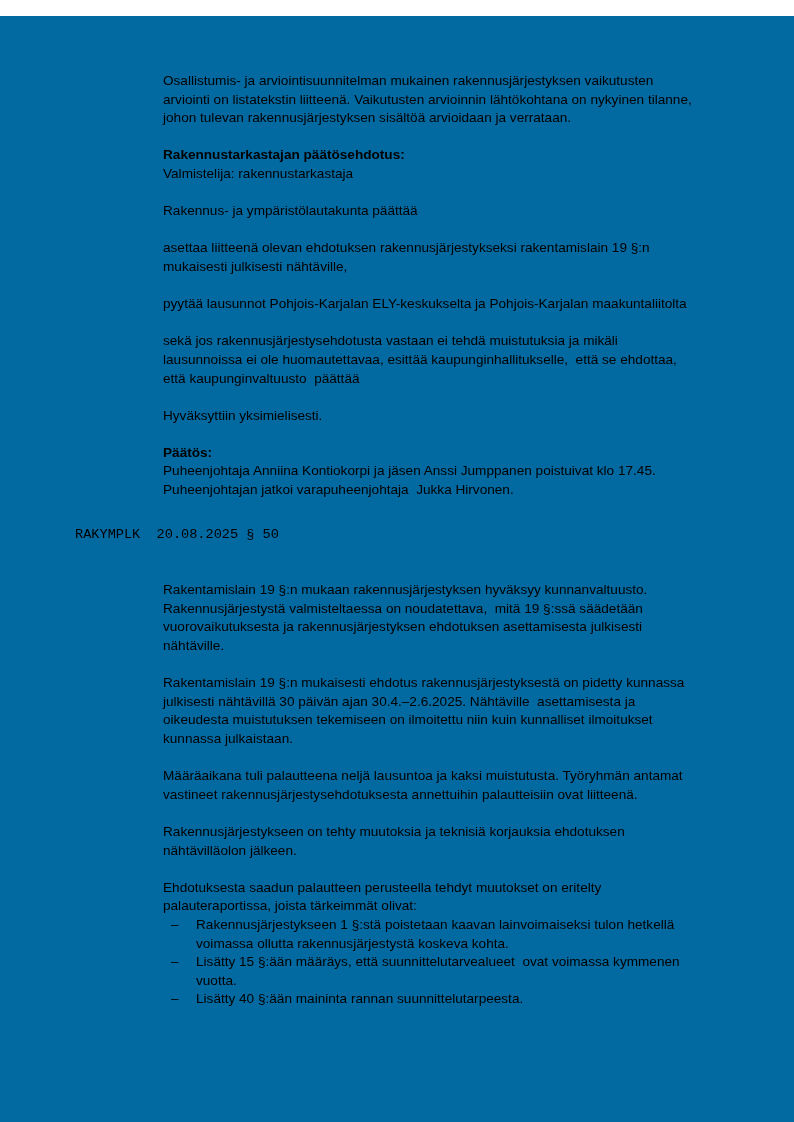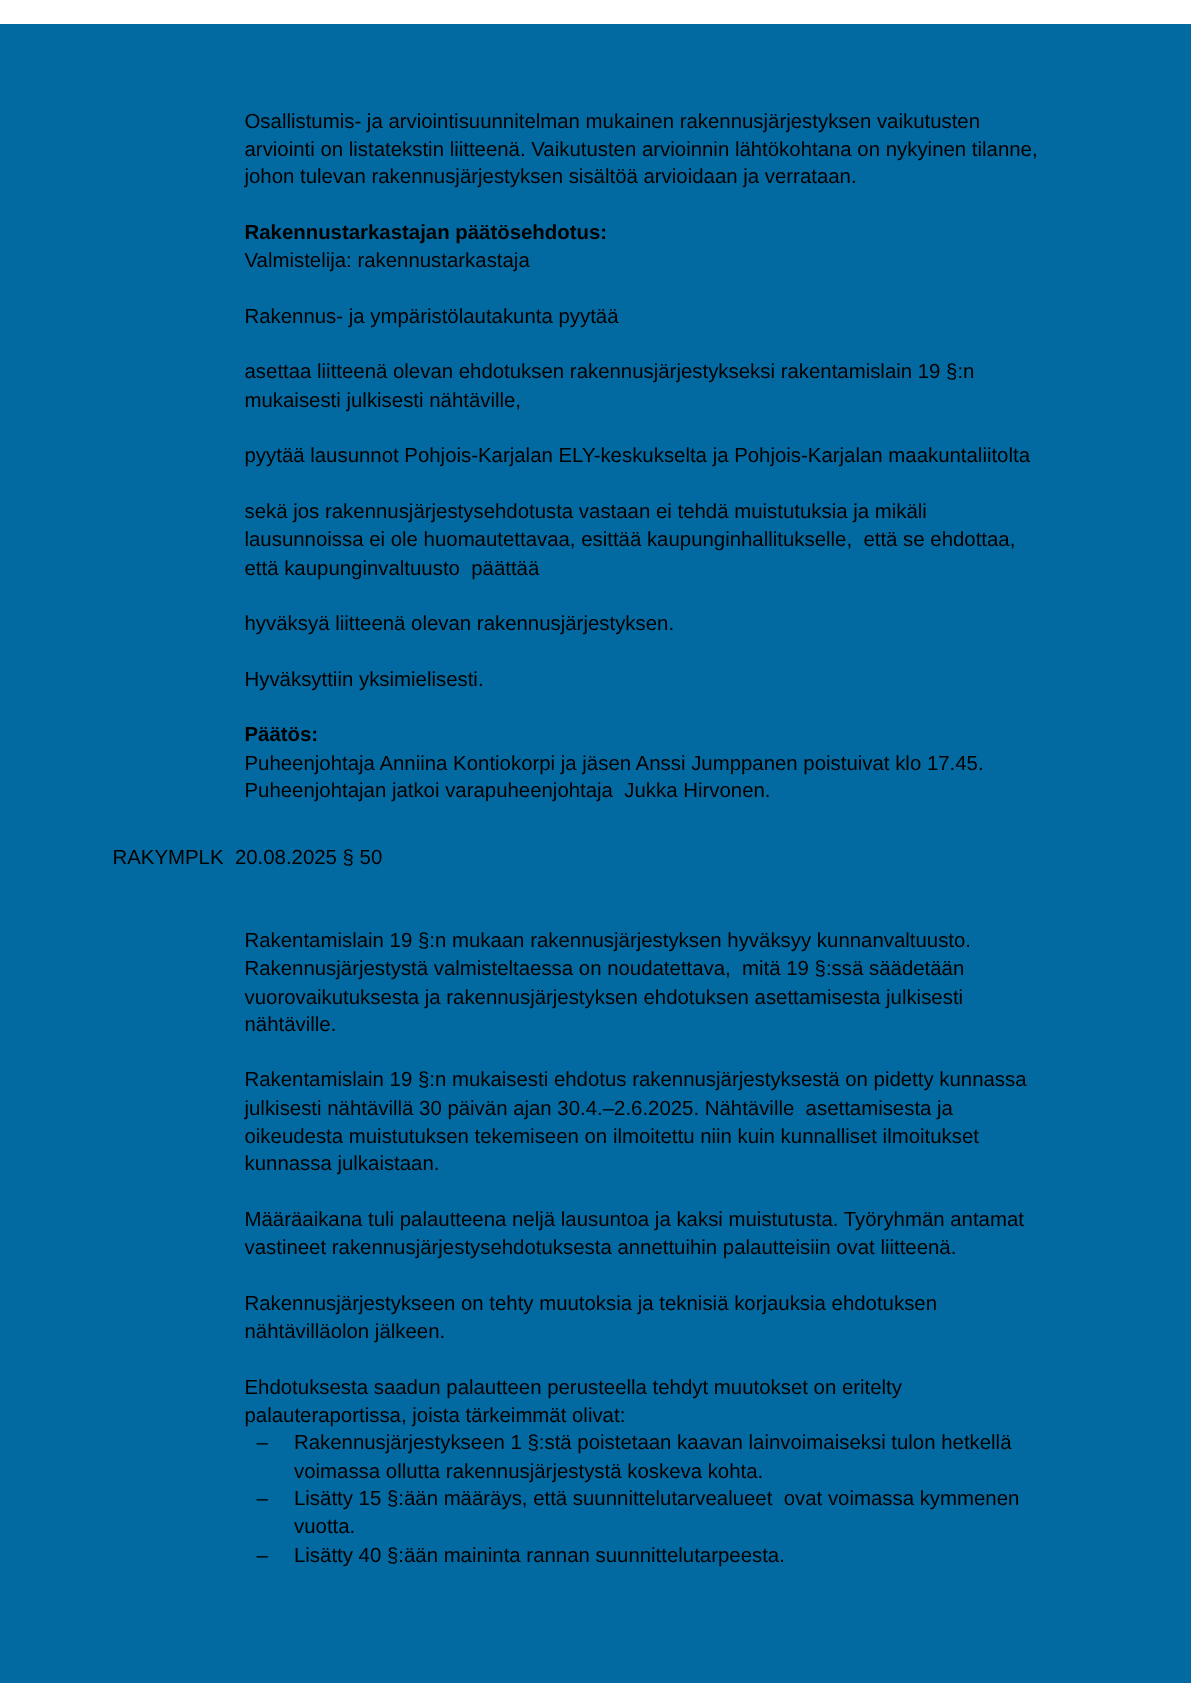--- a/index.html
+++ b/index.html
@@ -27,20 +27,21 @@
   }
   .block.tight {
     margin-bottom: 0;
   }
   .block.bold {
     font-weight: bold;
   }
   .section-ref {
     white-space: pre;
     margin: 26px 0 37px 0;
+    font-family: Liberation Mono, monospace;
   }
   .bullet-list {
     margin: 0 0 0 88px;
   }
   .bullet-item {
     display: flex;
     align-items: flex-start;
   }
   .bullet-item .marker {
     flex: none;
@@ -56,32 +57,31 @@
 
 <div class="page">
 
   <div class="block">Osallistumis- ja arviointisuunnitelman mukainen rakennusjärjestyksen vaikutusten
 arviointi on listatekstin liitteenä. Vaikutusten arvioinnin lähtökohtana on nykyinen tilanne,
 johon tulevan rakennusjärjestyksen sisältöä arvioidaan ja verrataan.</div>
 
   <div class="block bold tight">Rakennustarkastajan päätösehdotus:</div>
 
   <div class="block">Valmistelija: rakennustarkastaja</div>
-  <div class="block">Rakennus- ja ympäristölautakunta pyytää</div>
+  <div class="block">Rakennus- ja ympäristölautakunta päättää</div>
 
   <div class="block">asettaa liitteenä olevan ehdotuksen rakennusjärjestykseksi rakentamislain 19 §:n
 mukaisesti julkisesti nähtäville,</div>
 
   <div class="block">pyytää lausunnot Pohjois-Karjalan ELY-keskukselta ja Pohjois-Karjalan maakuntaliitolta</div>
 
   <div class="block">sekä jos rakennusjärjestysehdotusta vastaan ei tehdä muistutuksia ja mikäli
 lausunnoissa ei ole huomautettavaa, esittää kaupunginhallitukselle,  että se ehdottaa,
 että kaupunginvaltuusto  päättää</div>
 
-  <div class="block">hyväksyä liitteenä olevan rakennusjärjestyksen.</div>
 
   <div class="block">Hyväksyttiin yksimielisesti.</div>
   <div class="block bold tight">Päätös:</div>
 
   <div class="block tight">Puheenjohtaja Anniina Kontiokorpi ja jäsen Anssi Jumppanen poistuivat klo 17.45.
 Puheenjohtajan jatkoi varapuheenjohtaja  Jukka Hirvonen.</div>
 
   <div class="section-ref">RAKYMPLK  20.08.2025 § 50</div>
 
   <div class="block">Rakentamislain 19 §:n mukaan rakennusjärjestyksen hyväksyy kunnanvaltuusto.

